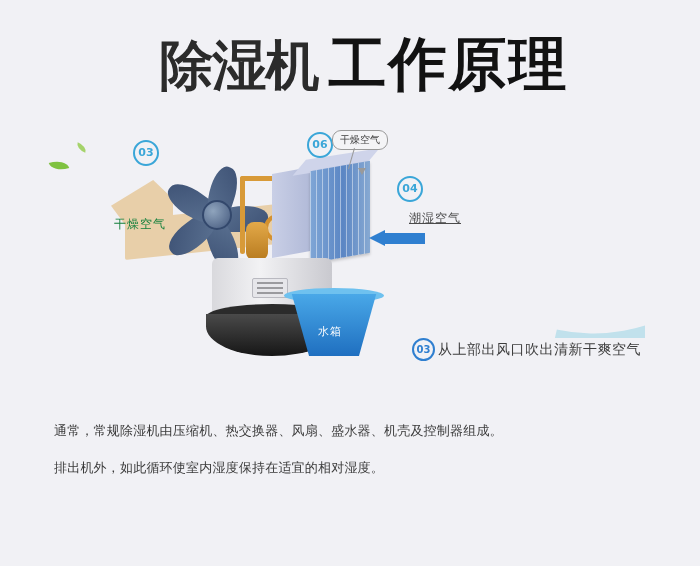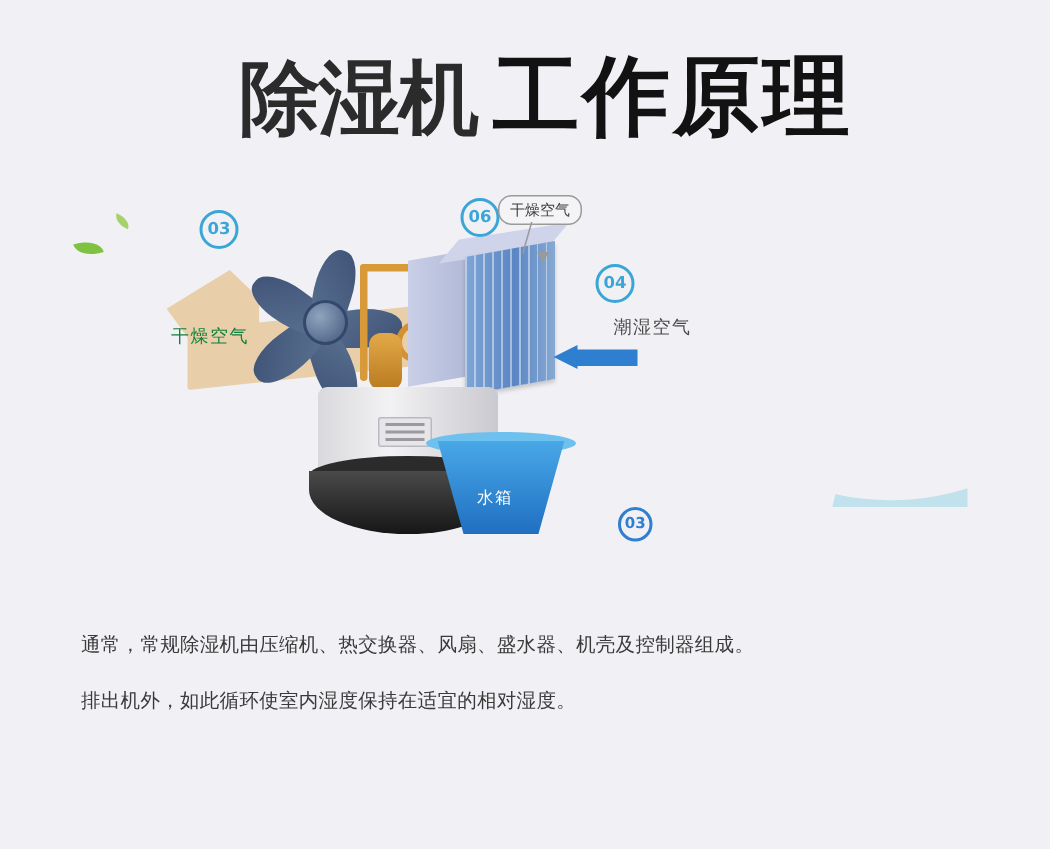--- a/index.html
+++ b/index.html
@@ -151,20 +151,21 @@
     position:absolute;left:355px;top:112px;width:56px;height:16px;
   }
   .intake .sh{position:absolute;left:14px;top:3px;width:42px;height:11px;background:#2f7fd0;}
   .intake .hd{position:absolute;left:0;top:0;width:0;height:0;
     border-top:8px solid transparent;border-bottom:8px solid transparent;border-right:16px solid #2f7fd0;}
 
   .lbl-wet{
     position:absolute;left:395px;top:92px;
     font-size:12px;color:#4a4a4a;letter-spacing:1px;
     font-family:"DejaVu Sans",sans-serif;
+    text-decoration:underline;
   }
 
   
   .body-cyl{
     position:absolute;left:198px;top:140px;width:120px;height:72px;
     background:linear-gradient(90deg,#d9d9dd,#f2f2f4 40%,#c9c9cf);
     border-radius:6px 6px 4px 4px;
   }
   .base-dark{
     position:absolute;left:192px;top:196px;width:132px;height:42px;
@@ -324,20 +325,21 @@
     <div class="tank-lip"></div>
     <div class="tank"></div>
     <div class="lbl-tank">水箱</div>
 
   </div>
 
   <div class="overlay">
   </div>
 
   <div class="note-badge">03</div>
+  <div class="note" id="note-2">从上部出风口吹出清新干爽空气</div>
 
   <div class="copy">
     <p>通常，常规除湿机由压缩机、热交换器、风扇、盛水器、机壳及控制器组成。</p>
     <div class="gap"></div>
     <p>排出机外，如此循环使室内湿度保持在适宜的相对湿度。</p>
   </div>
 
 </div>
 
 </body></html>

